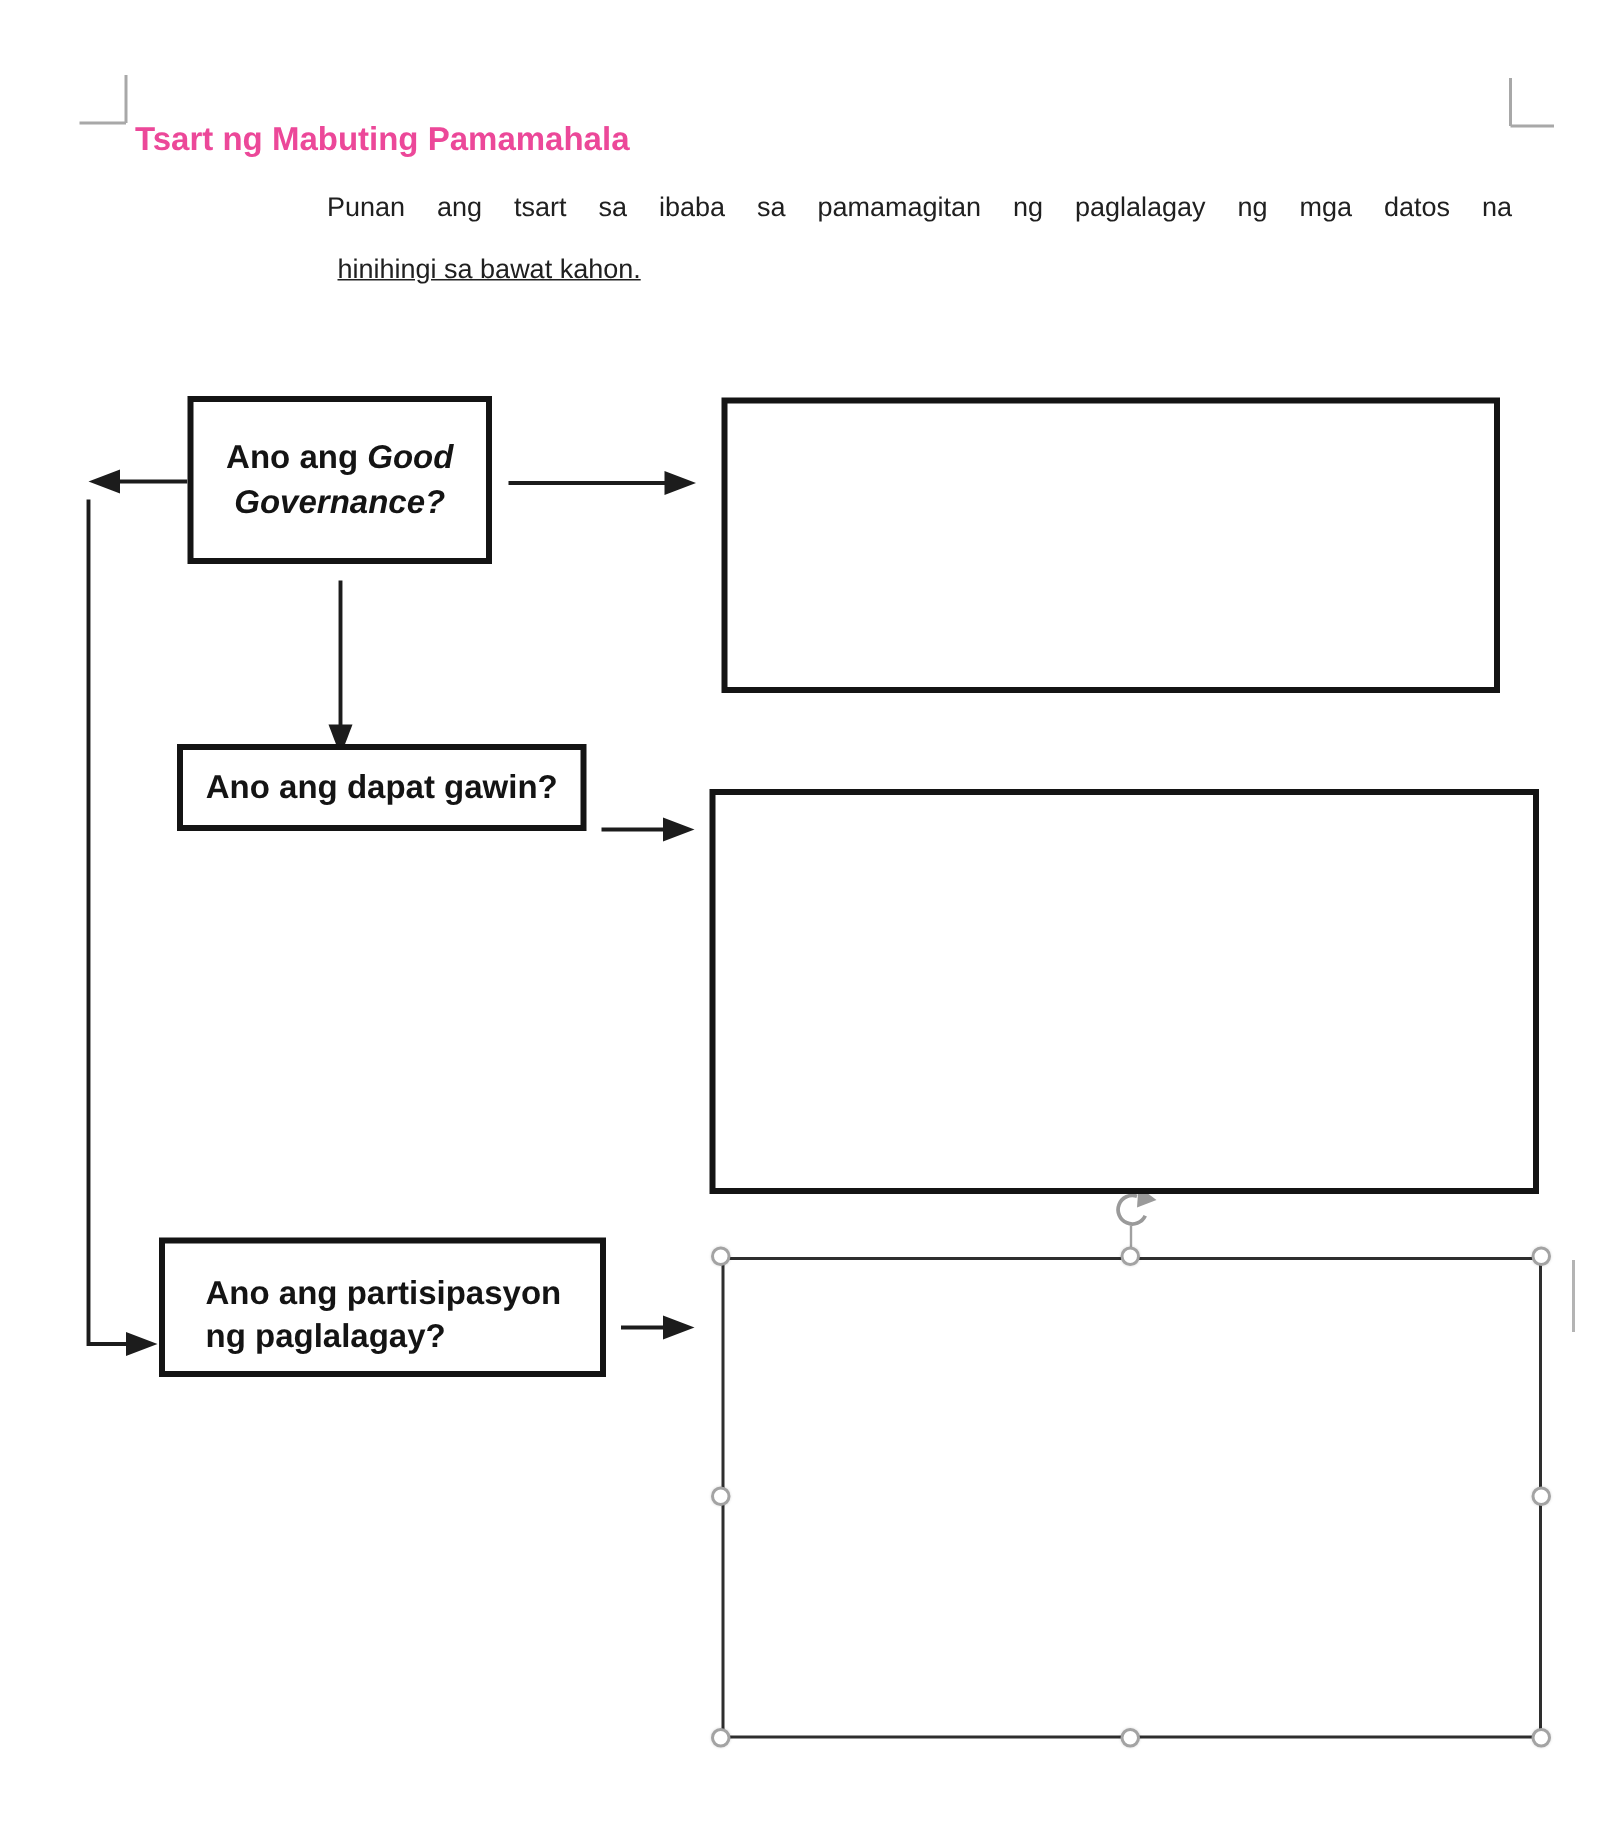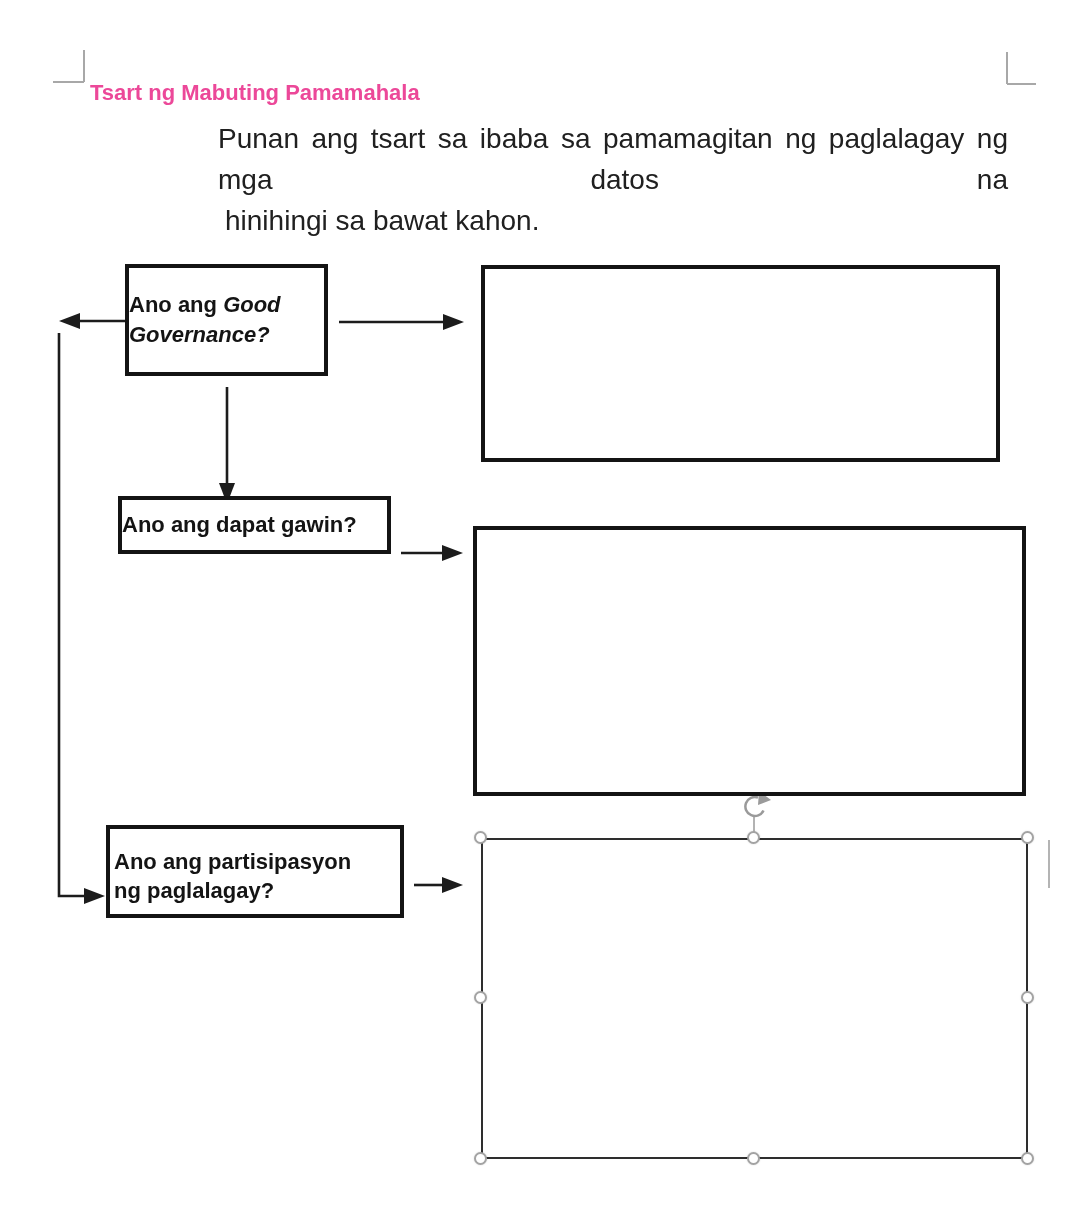--- a/index.html
+++ b/index.html
@@ -11,33 +11,33 @@
   body{font-family:"Liberation Sans", sans-serif; color:var(--ink);}
   .page{position:relative; width:1080px; height:1217px; background:var(--bg); overflow:hidden;}
 
   .doc-title{
     position:absolute; left:90px; top:81px;
     font-size:22px; font-weight:700; line-height:24px; color:#ec4899;
     white-space:nowrap;
   }
   .instructions{
     position:absolute; left:218px; top:118px; width:790px;
-    font-size:28px; line-height:41px; color:#202020;
+    font-size:18px; line-height:41px; color:#202020;
   }
   .instructions .jline{ text-align:justify; text-align-last:justify; }
-  .instructions .nline{ padding-left:7px; }
+  .instructions .nline{ padding-left:7px;text-decoration:underline; }
 
   .shape{ position:absolute; background:#fff; }
   .qbox{
     border:4px solid var(--border);
     display:flex; flex-direction:column; justify-content:center;
     font-weight:700; font-size:22px; line-height:30px; color:#141414;
   }
-  .qbox.center{ align-items:flex-start; text-align:center; }
-  .qbox.left{ align-items:flex-start; text-align:right; padding:8px 8px 0 4px; line-height:29px; }
+  .qbox.center{ align-items:center; text-align:center; }
+  .qbox.left{ align-items:flex-start; text-align:right; padding:8px 8px 0 27px; line-height:29px; }
   .italic{ font-style:italic; }
   .abox{ border:4px solid var(--border); }
   .abox.selected{ border:2px solid var(--selected-border); }
 
   svg.overlay{ position:absolute; left:0; top:0; width:1080px; height:1217px; pointer-events:none; }
   .ink{ stroke:var(--ink); stroke-width:2.6; fill:none; }
   .inkfill{ fill:var(--ink); stroke:none; }
   .mutedline{ stroke:var(--muted); stroke-width:2; fill:none; }
 
   .handle{

